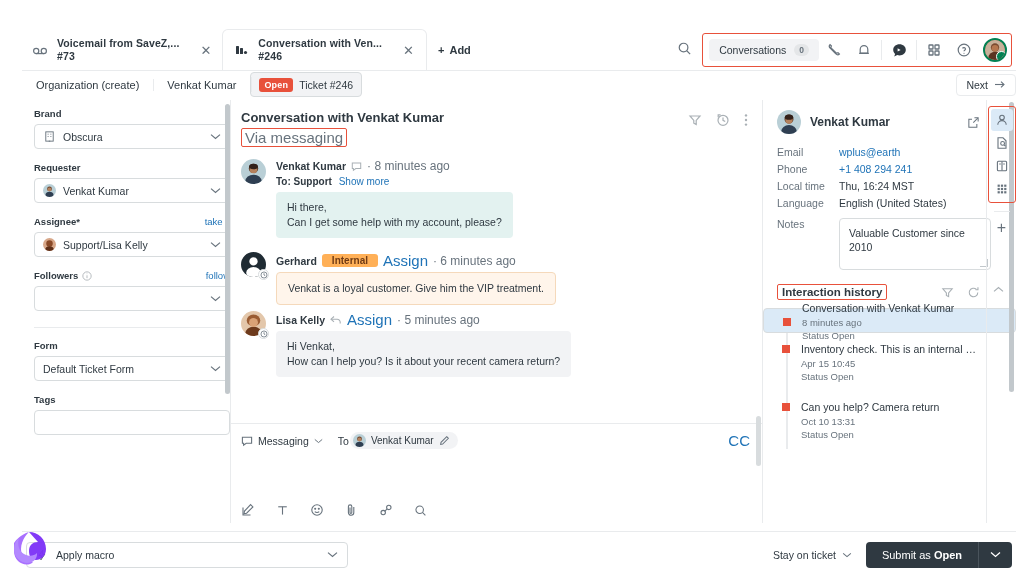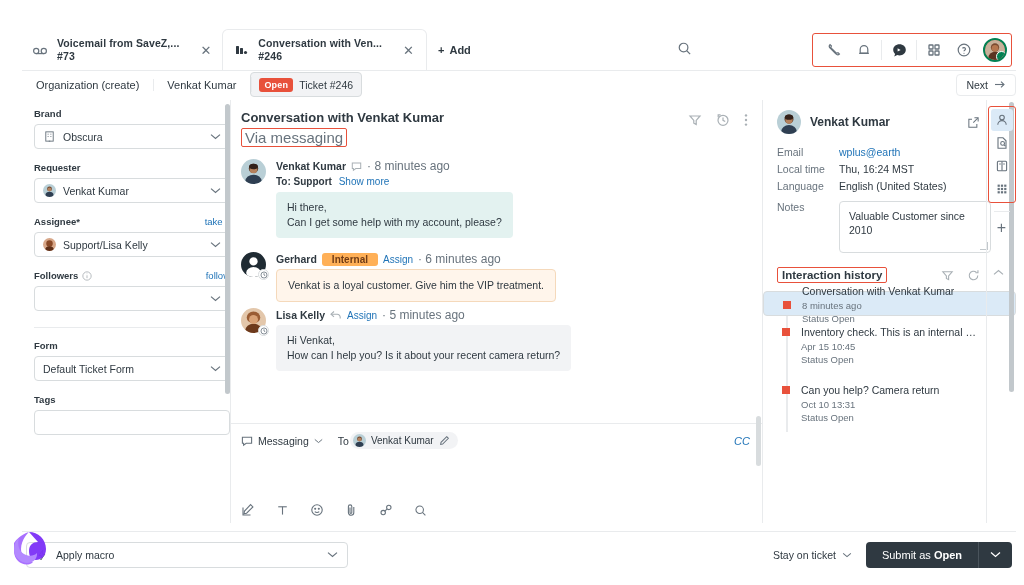--- a/index.html
+++ b/index.html
@@ -127,40 +127,40 @@
   .m-av { width:25px; height:25px; border-radius:50%; flex:0 0 25px; position:relative; overflow:visible;}
   .m-av .circ { width:25px;height:25px;border-radius:50%; overflow:hidden; position:relative; display:block;}
   .m-badge {
     position:absolute; right:-3px; bottom:-3px; width:11px; height:11px; border-radius:50%;
     background:#fff; border:1px solid #d8dcde; display:flex;align-items:center;justify-content:center;
   }
   .m-body { flex:1 1 auto; min-width:0; }
   .m-head { display:flex; align-items:center; gap:5px; font-size:10.5px; margin-bottom:3px;}
   .m-name { font-weight:700; color:#2f3941; }
   .m-meta { color:#68737d; font-size:12px; }
-  .m-link { color:#1f73b7; font-size:10px; cursor:pointer;}
+  .m-link { color:#1f73b7; font-size:15px; cursor:pointer;}
   .pill-internal {
     background:#ffb057; color:#703b15; font-size:10px; font-weight:700;
     border-radius:3px; padding:1px 10px;
   }
   .m-to { font-size:10px; color:#2f3941; margin-bottom:5px; font-weight:700;}
   .m-to .sm { color:#1f73b7; font-weight:400; cursor:pointer; margin-left:4px;}
   .bub { border-radius:4px; padding:8px 11px; font-size:10.5px; line-height:15px; display:inline-block; max-width:330px;}
   .bub.cust { background:#e3f2f0; color:#2f3941; }
   .bub.note { background:#fff5eb; border:1px solid #f5d9bb; color:#2f3941; }
   .bub.agent { background:#f2f3f5; color:#2f3941; }
 
   .composer { border-top:1px solid #e9ebed; padding:8px 12px 6px 10px; }
   .comp-row { display:flex; align-items:center; gap:1px; font-size:10.5px; color:#2f3941; }
   .comp-chan { display:flex; align-items:center; gap:5px; cursor:pointer;}
   .to-chip {
     display:flex; align-items:center; gap:5px; background:#f2f3f5; border-radius:11px;
     padding:2px 8px 2px 3px; font-size:10px; cursor:pointer;
   }
-  .cc { margin-left:auto; color:#1f73b7; font-size:11px; cursor:pointer;font-style:italic;}
+  .cc { margin-left:auto; color:#1f73b7; font-size:15px; cursor:pointer;}
   .comp-area { height:52px; }
   .comp-tools { display:flex; align-items:center; gap:21px; color:#68737d; padding-top:2px;}
   .ct { cursor:pointer; display:flex; }
   .cscroll { position:absolute; right:1px; top:316px; width:5px; height:50px; background:#d8dcde; border-radius:3px;}
 
   
   .rightcol { width:253px; flex:0 0 253px; position:relative; overflow:hidden; }
   .rp-head { display:flex; align-items:center; gap:9px; padding:10px 12px 9px 14px; }
   .rp-av { width:24px;height:24px;border-radius:50%; overflow:hidden; position:relative; flex:0 0 24px;}
   .rp-name { font-size:12px; font-weight:700; color:#2f3941;}
@@ -275,20 +275,24 @@
 </div>
 
 <span class="search-icon-top">
   <svg width="15" height="15" viewBox="0 0 16 16" fill="none" stroke="#68737d" stroke-width="1.3">
     <circle cx="7" cy="7" r="4.6"></circle>
       <line x1="10.4" y1="10.4" x2="14" y2="14"></line>
   </svg>
 </span>
 
 <div class="toolbar">
+  <div class="conv-pill">
+    <span>Conversations</span>
+    <span class="conv-count">0</span>
+  </div>
   <div class="tb-btn">
     <svg width="16" height="16" viewBox="0 0 16 16" fill="none" stroke="#68737d" stroke-width="1.2">
       <path d="M4 2.6 C3 3.6 3 5 4.4 6.4 L9.6 11.6 C11 13 12.4 13 13.4 12 L12 10.6 L10.4 11.2 L4.8 5.6 L5.4 4z"></path>
     </svg>
   </div>
   <div class="tb-btn">
     <svg width="16" height="16" viewBox="0 0 16 16" fill="none" stroke="#68737d" stroke-width="1.2">
       <path d="M4.2 11.2 V7.4 a3.8 3.8 0 0 1 7.6 0 v3.8 z"></path>
         <path d="M3.2 11.4 h9.6"></path>
     </svg>
@@ -688,20 +692,24 @@
             </svg>
         </span>
       </span>
     </div>
 
     <div class="kv">
       <span class="k">Email</span>
       <span class="v link">wplus@earth</span>
     </div>
     <div class="kv">
+      <span class="k">Phone</span>
+      <span class="v link">+1 408 294 241</span>
+    </div>
+    <div class="kv">
       <span class="k">Local time</span>
       <span class="v">Thu, 16:24 MST</span>
     </div>
     <div class="kv">
       <span class="k">Language</span>
       <span class="v">English (United States)</span>
     </div>
     <div class="kv" style="margin-top:4px">
       <span class="k">Notes</span>
       <span class="notes-box">Valuable Customer since 2010</span>

